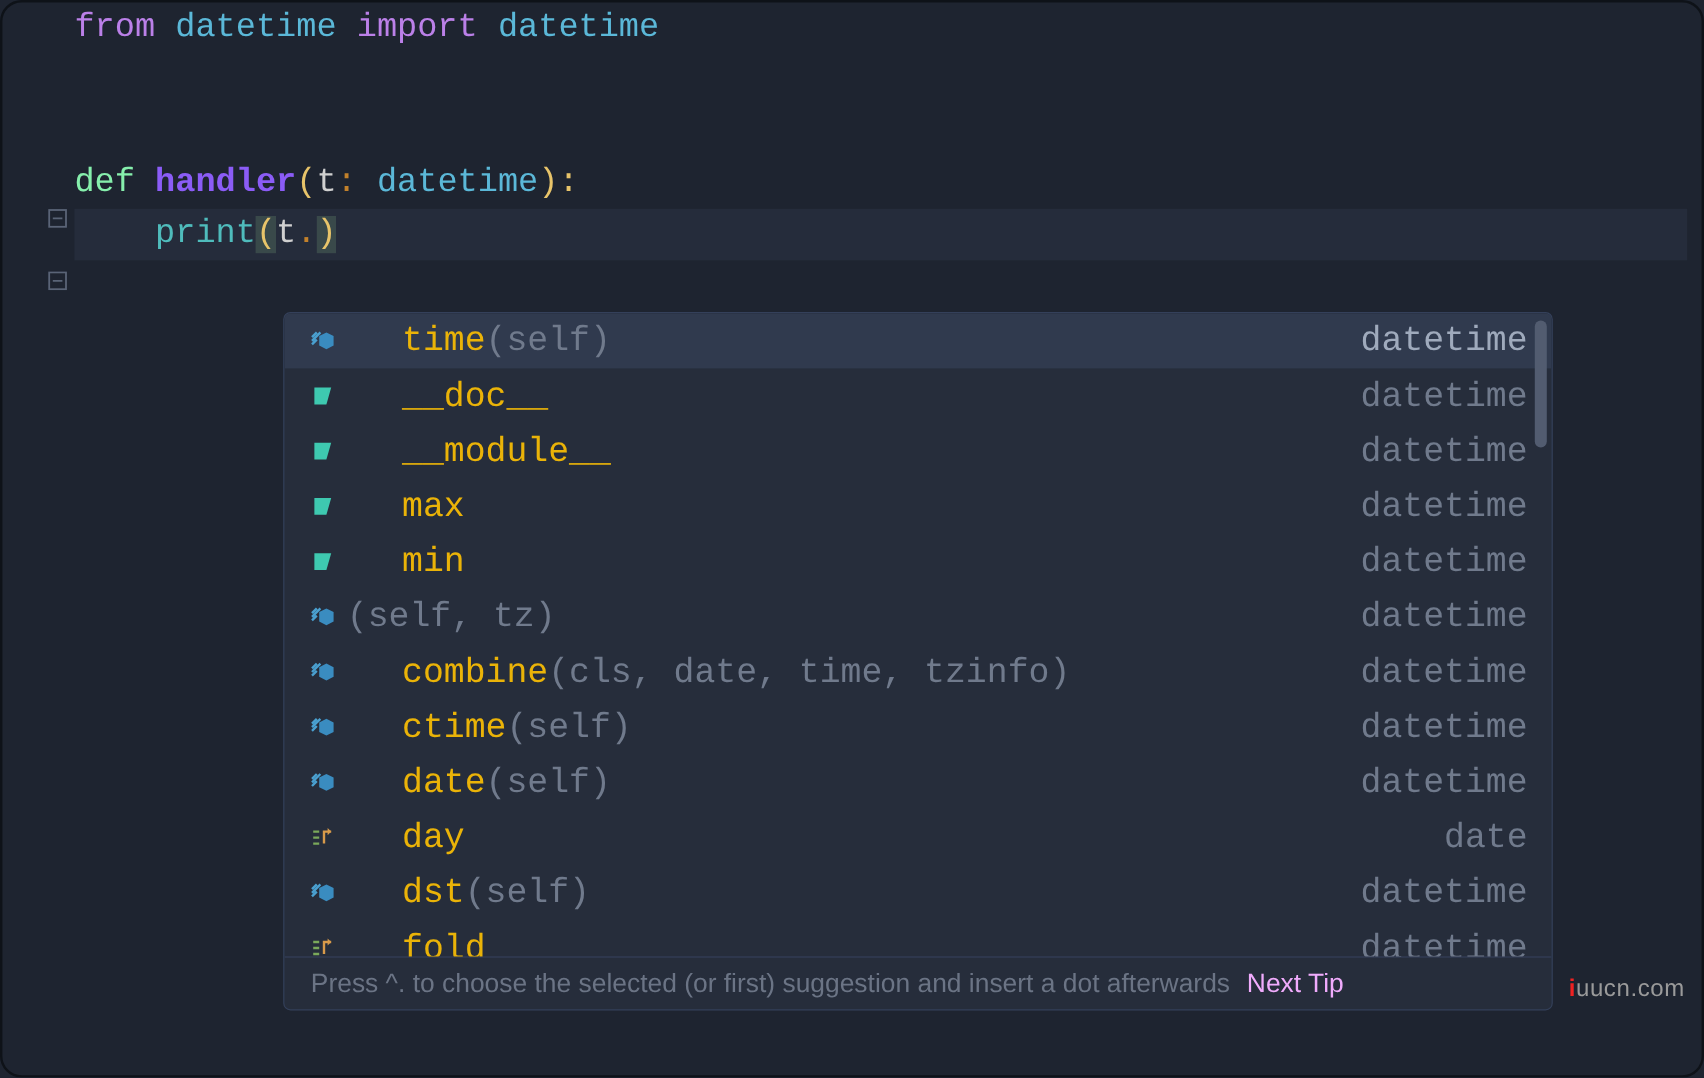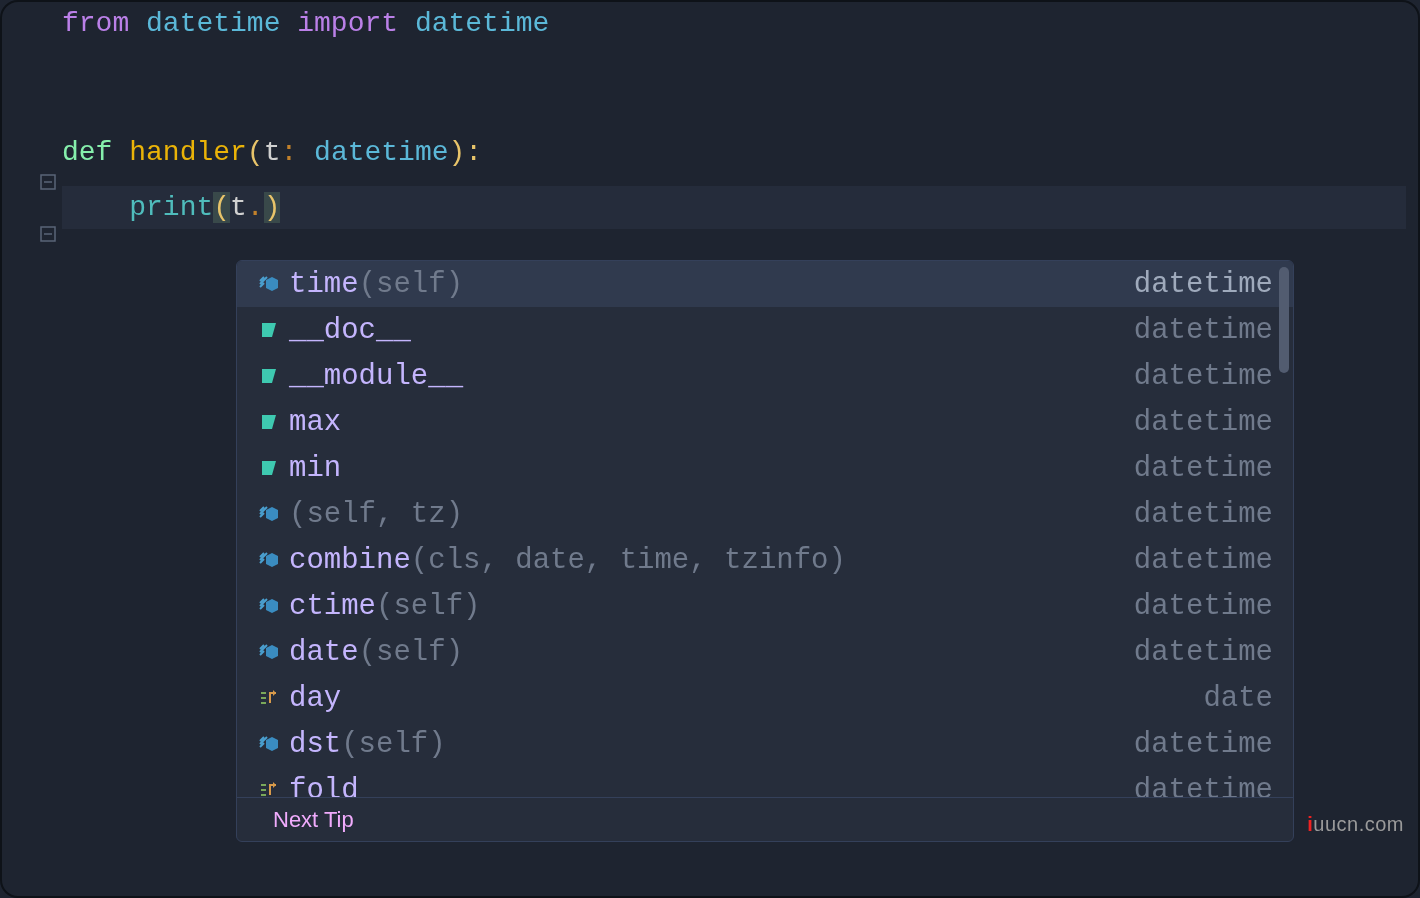--- a/index.html
+++ b/index.html
@@ -38,26 +38,25 @@
     right: 12px;
   }
   .code-line {
     height: 43px;
     line-height: 43px;
     white-space: pre;
     padding-left: 0;
   }
   .line-current {
     background: rgba(90, 110, 140, 0.12);
-    margin-top: 12px;
   }
   .kw-import { color: #bb80e8; }
   .kw-def { color: #86efac; }
   .cls { color: #5bb8d8; }
-  .fn-name { color: #eab308; }
+  .fn-name { color: #8b5cf6; font-weight: bold; }
   .fn-call { color: #4fbcbc; }
   .paren { color: #e8c46a; }
   .param { color: #d0d0d0; }
   .colon-type { color: #c2812b; }
   .punct { color: #c2812b; }
   .var { color: #d0d0d0; }
   .caret-bg {
     background: rgba(120, 160, 120, 0.25);
   }
 
@@ -92,21 +91,22 @@
     color: #c8d2e0;
   }
   .popup-item .icon-box {
     width: 28px;
     display: flex;
     align-items: center;
     justify-content: center;
     margin-right: 6px;
   }
   .popup-item .name {
-    color: #c4b5fd;
+    color: #eab308;
+    margin-left: 46px;
   }
   .popup-item .sig { color: #707a8c; }
   .popup-item .type {
     margin-left: auto;
     color: #707a8c;
   }
   .popup-item.selected .type { color: #9faabc; }
 
   .popup-scrollbar {
     position: absolute;
@@ -307,20 +307,21 @@
               <polygon points="15,3 18,6 15,9" fill="#d89a4a"></polygon>
             </svg>
           </span>
           <span class="name">fold</span>
           <span class="sig"></span>
           <span class="type">datetime</span>
         </div>
         <div class="popup-scrollbar"></div>
     </div>
     <div class="popup-footer">
+      <span>Press ^. to choose the selected (or first) suggestion and insert a dot afterwards</span>
       <span class="link">Next Tip</span>
     </div>
   </div>
 
   <div class="watermark">
     <span class="dot-i">i</span><span class="rest">uucn.com</span>
   </div>
 
 </div>
 

